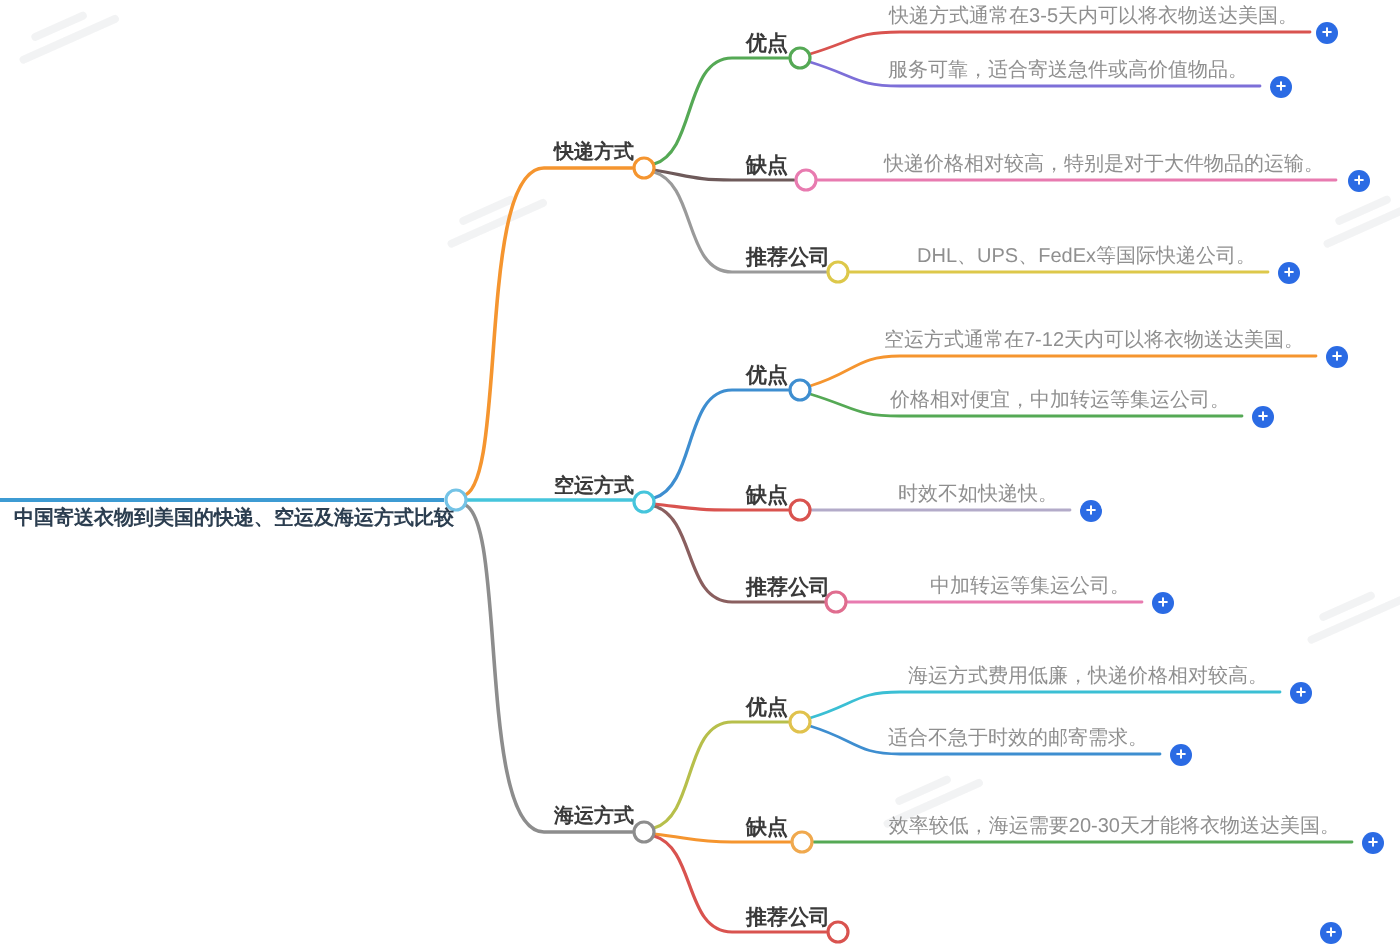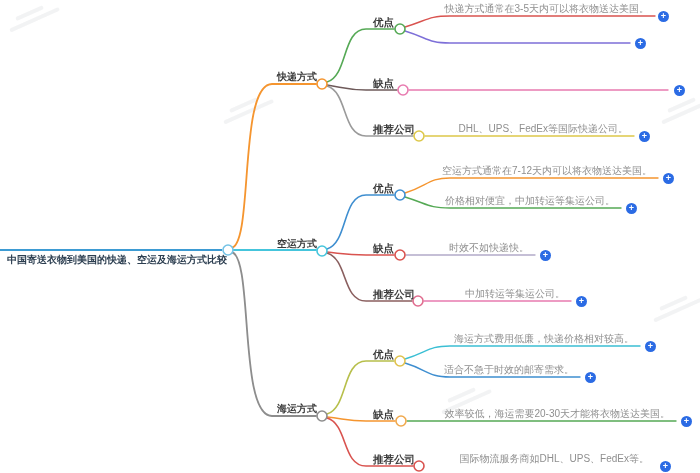--- a/index.html
+++ b/index.html
@@ -101,31 +101,32 @@
 
   <div class="lbl" style="left:373px;top:182px">优点</div>
   <div class="lbl" style="left:373px;top:242px">缺点</div>
   <div class="lbl" style="left:373px;top:288px">推荐公司</div>
 
   <div class="lbl" style="left:373px;top:348px">优点</div>
   <div class="lbl" style="left:373px;top:408px">缺点</div>
   <div class="lbl" style="left:373px;top:453px">推荐公司</div>
 
   <div class="leaf" style="right:51px;top:2px">快递方式通常在3-5天内可以将衣物送达美国。</div>
+  <div class="leaf" style="right:76px;top:29px">服务可靠，适合寄送急件或高价值物品。</div>
+  <div class="leaf" style="right:38px;top:76px">快递价格相对较高，特别是对于大件物品的运输。</div>
   <div class="leaf" style="right:72px;top:122px">DHL、UPS、FedEx等国际快递公司。</div>
 
   <div class="leaf" style="right:48px;top:164px">空运方式通常在7-12天内可以将衣物送达美国。</div>
   <div class="leaf" style="right:85px;top:194px">价格相对便宜，中加转运等集运公司。</div>
   <div class="leaf" style="right:171px;top:241px">时效不如快递快。</div>
   <div class="leaf" style="right:135px;top:287px">中加转运等集运公司。</div>
 
   <div class="leaf" style="right:66px;top:332px">海运方式费用低廉，快递价格相对较高。</div>
   <div class="leaf" style="right:126px;top:363px">适合不急于时效的邮寄需求。</div>
   <div class="leaf" style="right:30px;top:407px">效率较低，海运需要20-30天才能将衣物送达美国。</div>
-  <div class="leaf" style="right:51px;top:452px">国际物流服务商如DHL、UPS、FedEx等。</div>
 
   <div class="plus" style="left:658px;top:11px">+</div>
   <div class="plus" style="left:635px;top:38px">+</div>
   <div class="plus" style="left:674px;top:85px">+</div>
   <div class="plus" style="left:639px;top:131px">+</div>
   <div class="plus" style="left:663px;top:173px">+</div>
   <div class="plus" style="left:626px;top:203px">+</div>
   <div class="plus" style="left:540px;top:250px">+</div>
   <div class="plus" style="left:576px;top:296px">+</div>
   <div class="plus" style="left:645px;top:341px">+</div>

